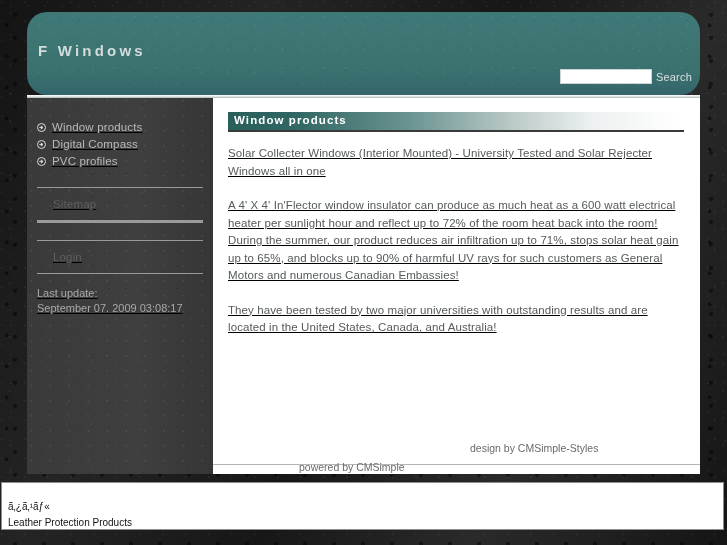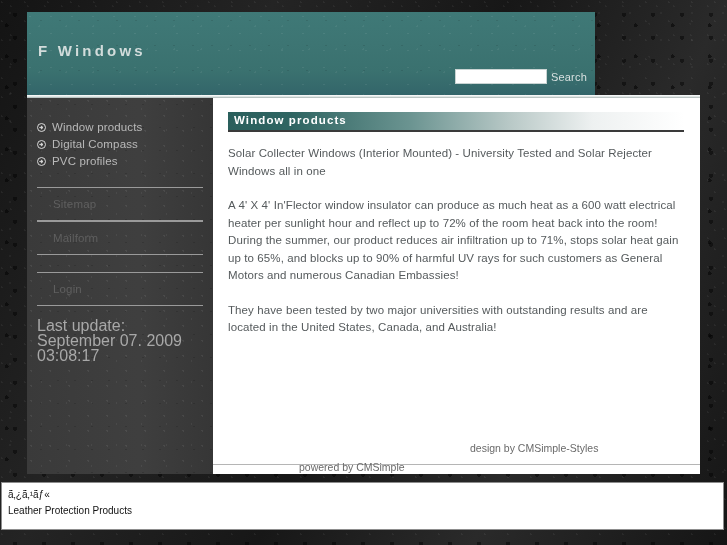--- a/index.html
+++ b/index.html
@@ -28,29 +28,30 @@
     position: absolute;
     left: 27px;
     top: 12px;
     width: 673px;
     height: 462px;
   }
 
   
   .site-header {
     position: relative;
-    width: 568px;
+    width: 673px;
     height: 83px;
     background:
       radial-gradient(circle at 14% 26%, rgba(255,255,255,0.07) 0 1px, transparent 1px),
       radial-gradient(circle at 46% 62%, rgba(255,255,255,0.06) 0 1px, transparent 1px),
       radial-gradient(circle at 72% 34%, rgba(0,0,0,0.10) 0 1px, transparent 1px),
       linear-gradient(180deg, #3f7977 0%, #3d7573 38%, #3a716f 72%, #33656a 100%);
     background-size: 21px 17px, 27px 23px, 19px 25px, 100% 100%;
     overflow: hidden;
+    border-radius: 20px;
   }
   .site-title {
     position: absolute;
     left: 11px;
     top: 30px;
     font-size: 15px;
     font-weight: bold;
     letter-spacing: 3.2px;
     color: #d2dcdb;
   }
@@ -88,20 +89,21 @@
     width: 673px;
     height: 3px;
     background: linear-gradient(180deg, #ffffff 0%, #e2e8e7 48%, #a9b4b3 100%);
   }
 
   
   .content-row {
     display: flex;
     width: 673px;
     height: 312px;
+    text-decoration: underline;
   }
 
   
   .sidebar {
     position: relative;
     width: 186px;
     height: 376px;
     background-color: #3c3c3c;
     background-image:
       radial-gradient(circle at 22% 18%, rgba(255,255,255,0.07) 0 1px, transparent 1px),
@@ -151,21 +153,21 @@
   }
   .sec-blank {
     height: 17px;
   }
   .space-top {
     height: 18px;
   }
   .lastupdate {
     padding-top: 12px;
     color: #a8a8a8;
-    font-size: 16px;
+    font-size: 11px;
     line-height: 15px;
   }
 
   
   .main {
     position: relative;
     width: 487px;
     height: 376px;
     background: #ffffff;
     box-sizing: border-box;
@@ -227,21 +229,21 @@
   
   .bottom-panel {
     position: absolute;
     left: 1px;
     top: 482px;
     width: 723px;
     height: 48px;
     background: #ffffff;
     border: 1px solid #8d8d8d;
     box-sizing: border-box;
-    padding: 4px 0 0 6px;
+    padding: 16px 0 0 6px;
   }
   .bottom-link {
     display: block;
     font-size: 10px;
     line-height: 15.5px;
     color: #121212;
     text-decoration: none;
     cursor: pointer;
     white-space: nowrap;
   }
@@ -293,21 +295,20 @@
           <span>PVC profiles</span>
         </a>
       </div>
 
       <div class="space-top"></div>
 
       <div class="menu-rule"></div>
       <a class="sec-link">Sitemap</a>
       <div class="menu-rule"></div>
       <div class="menu-rule"></div>
-      <a class="sec-link">Mailform</a>
       <div class="menu-rule"></div>
       <div class="sec-blank"></div>
       <div class="menu-rule"></div>
       <a class="sec-link">Login</a>
       <div class="menu-rule"></div>
 
       <div class="lastupdate">
         <div>Last update:</div>
         <div>September 07. 2009 03:08:17</div>
       </div>

